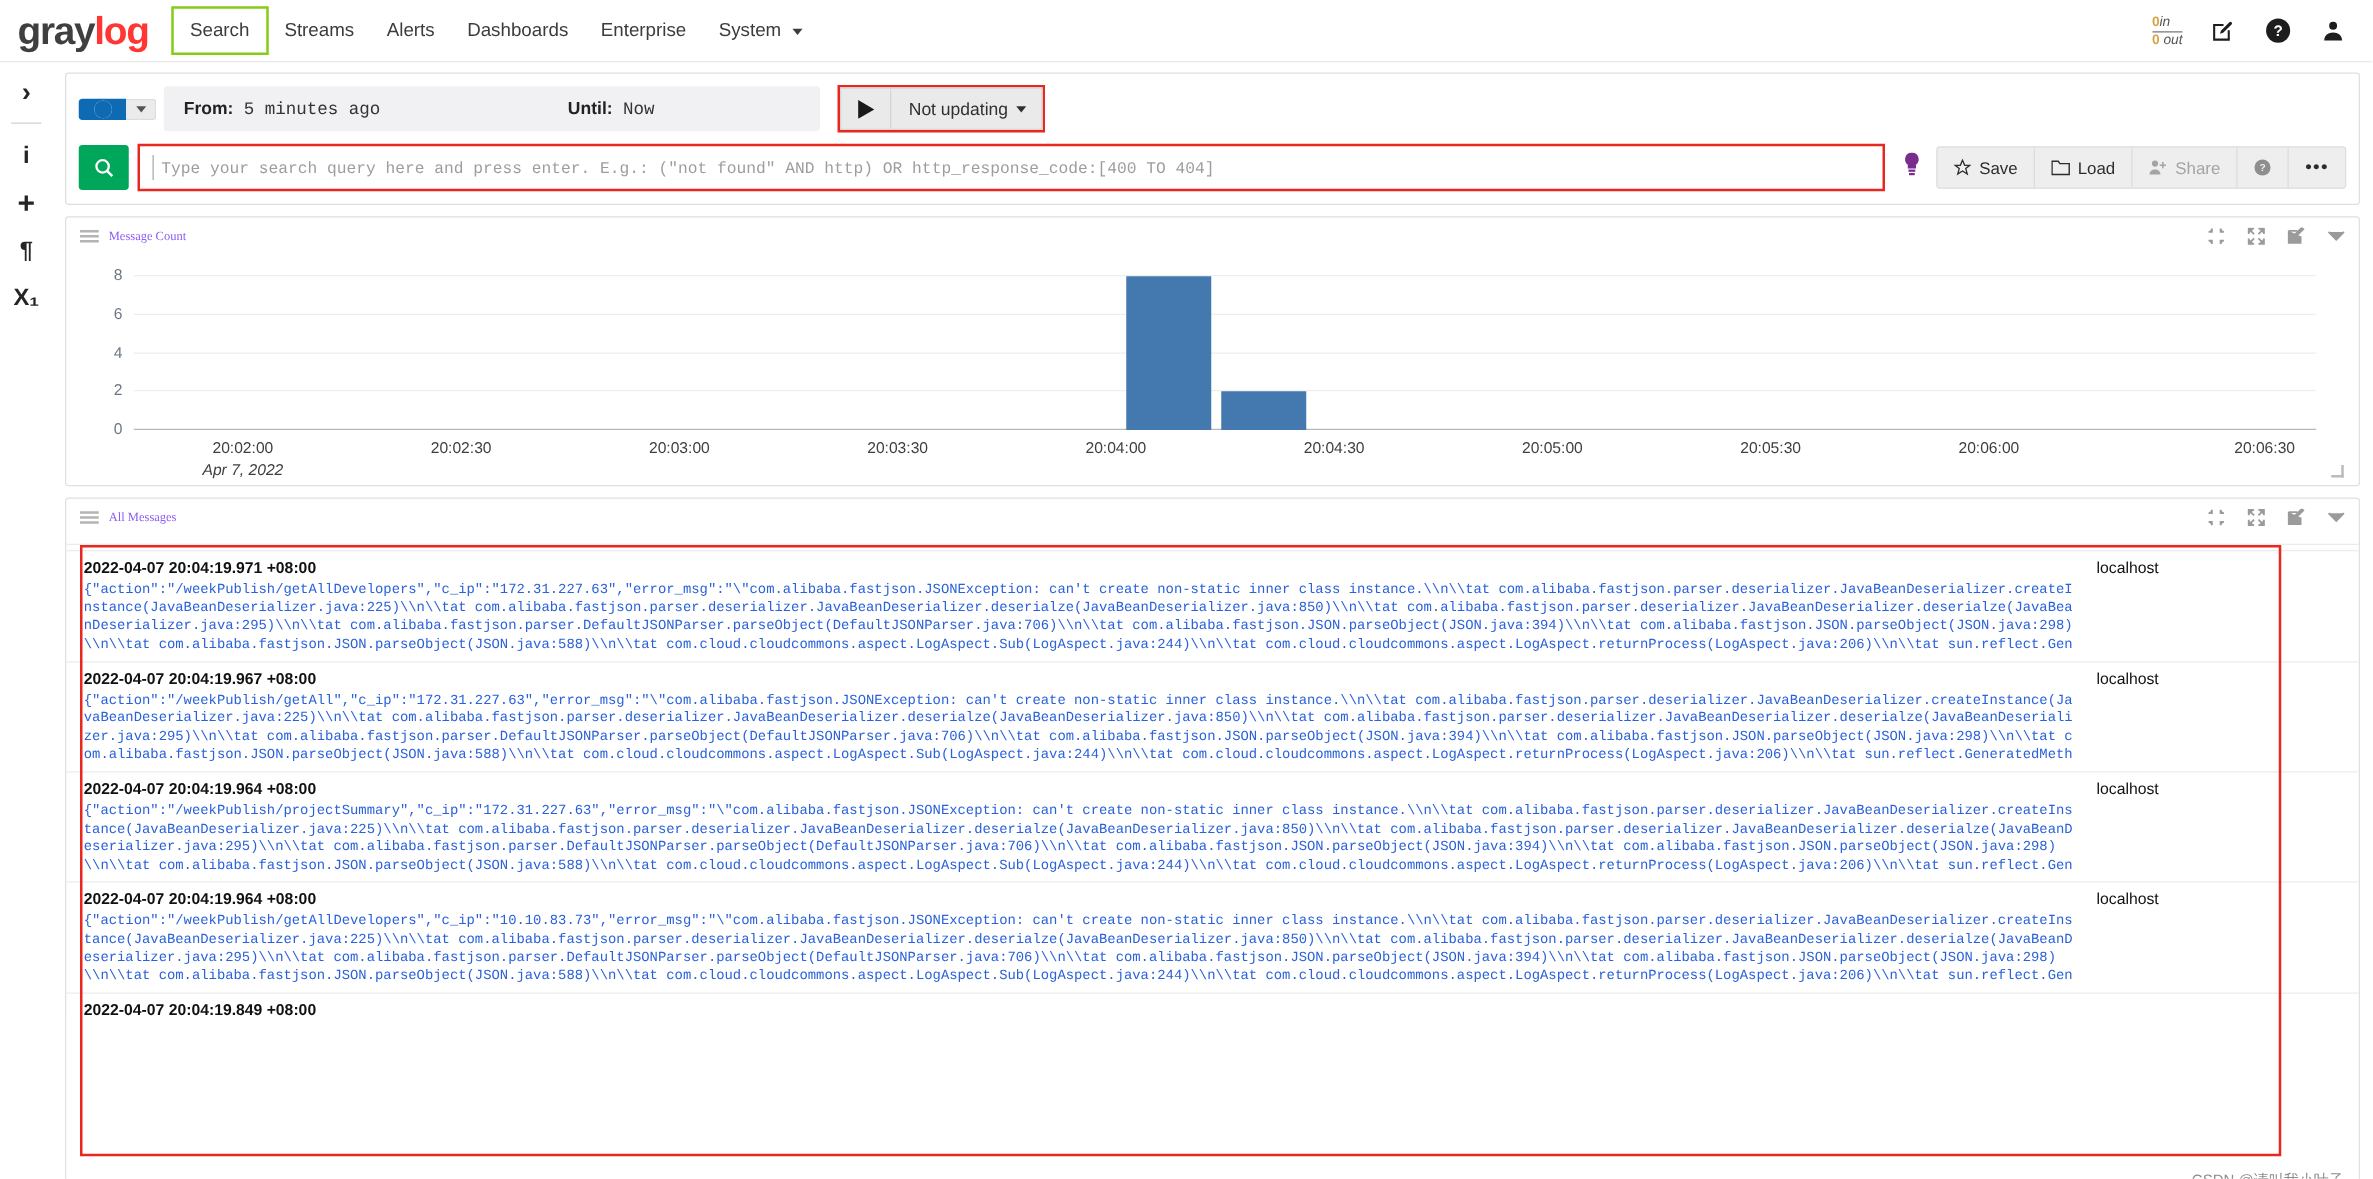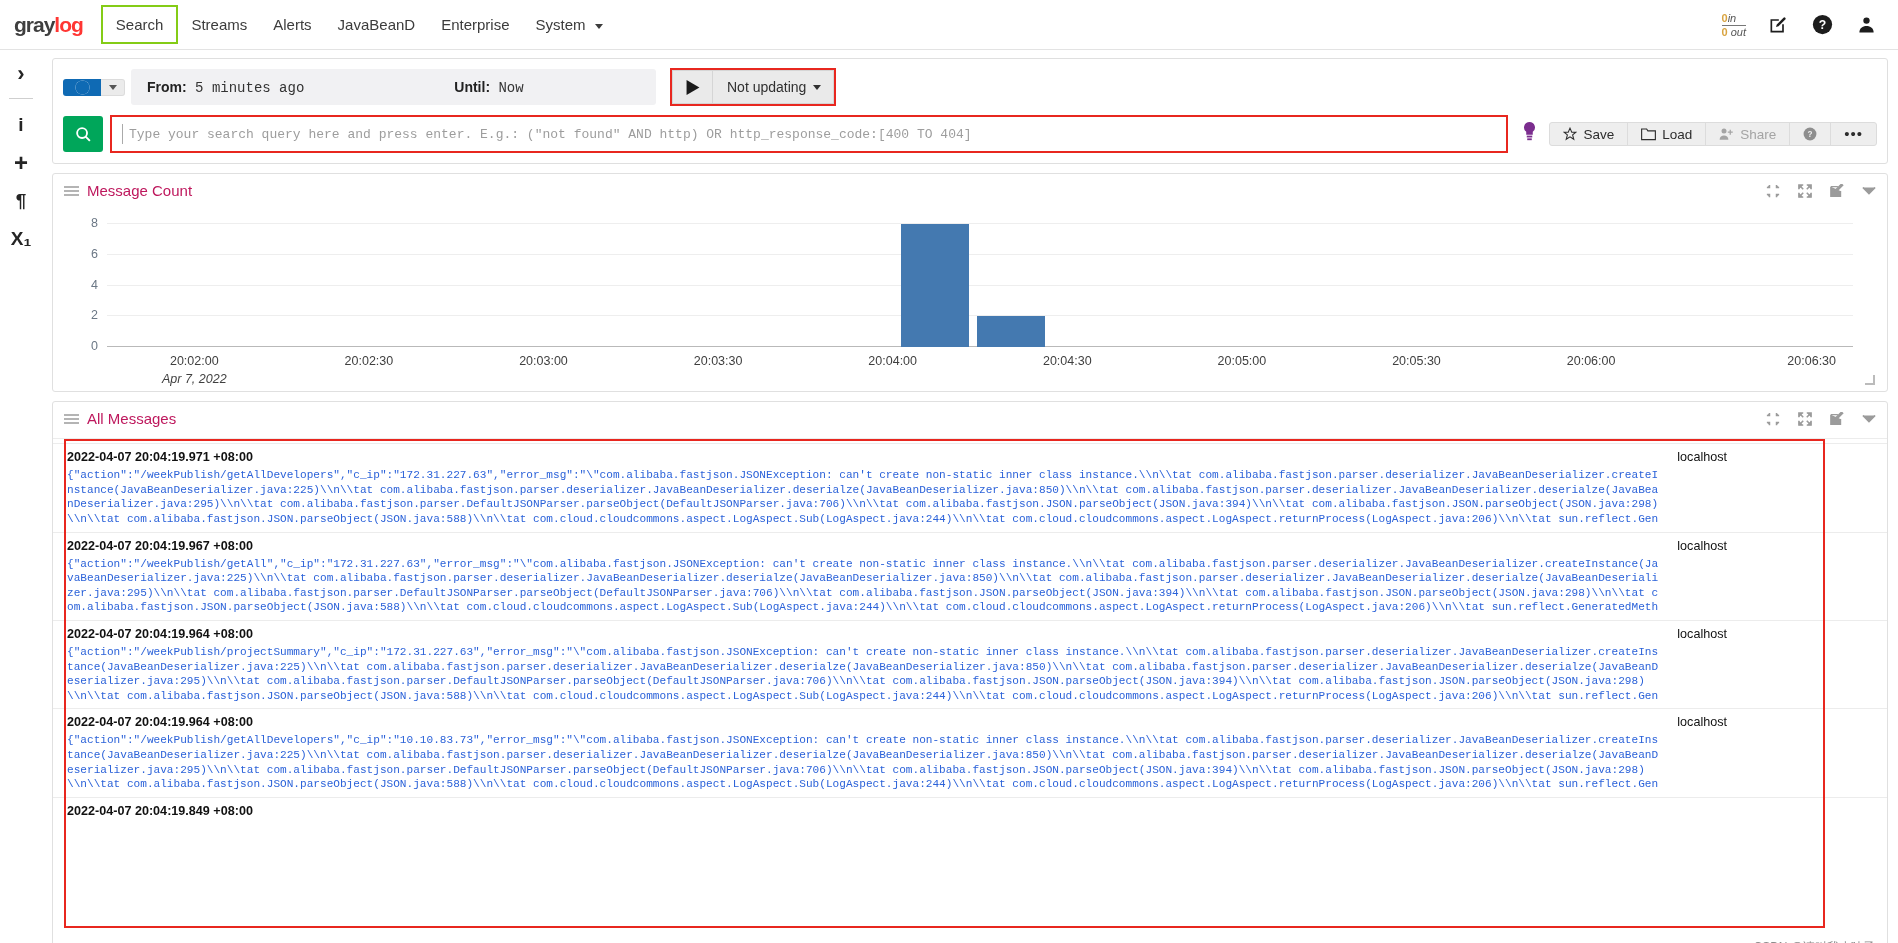--- a/index.html
+++ b/index.html
@@ -9,21 +9,21 @@
     background: #ffffff;
     overflow: hidden;
   }
   .app { position: relative; width: 1898px; height: 943px; }
 
   
   .navbar {
     height: 50px; background: #fff; border-bottom: 1px solid #e3e3e3;
     display: flex; align-items: center; padding: 0 14px;
   }
-  .brand { font-size: 21px; font-weight: bold; letter-spacing: -1px; margin-right: 18px;
+  .brand { font-size: 31px; font-weight: bold; letter-spacing: -1px; margin-right: 18px;
            display:flex; align-items:flex-end; }
   .brand .gray { color: #3f3f3f; }
   .brand .log { color: #ff3633; }
   .nav-items { display: flex; align-items: center; height: 100%; }
   .nav-item {
     font-size: 15px; color: #3c3c3c; padding: 7px 13px; cursor: pointer;
     white-space: nowrap;
   }
   .nav-item.boxed { border: 2px solid #84cc16; padding: 9px 13px; }
   .nav-right { margin-left: auto; display: flex; align-items: center; gap: 20px; padding-right: 6px;}
@@ -97,32 +97,32 @@
             display: flex; align-items: center; justify-content: center; cursor: pointer; }
   .go-btn svg { fill: #fff; }
   .querybox {
     flex: 1; margin-left: 7px; height: 38px; border: 2px solid #e8271f; display: flex;
     align-items: center; padding: 0 10px; position: relative; background:#fff;
   }
   .querybox .qcursor { width:1px; height:20px; background:#aaa; margin-right:6px; }
   .qplaceholder { color: #9d9d9d; font-size: 13px; font-family: "Liberation Mono", monospace; }
   .bulb { margin: 0 12px 0 14px; font-size: 17px; color: #7b2d8e; cursor:pointer; }
   .actbar { display: flex; align-items: center; background: #eeeeee; border: 1px solid #dcdcdc;
-            border-radius: 3px; height: 24px; }
+            border-radius: 3px; height: 34px; }
   .act { display: flex; align-items: center; gap: 6px; padding: 0 13px; font-size: 13.5px;
          color: #2d2d2d; cursor: pointer; height:100%; border-right:1px solid #dcdcdc;}
   .act:last-child { border-right: none; }
   .act.disabled { color: #a4a4a4; }
 
   
   .card { margin: 9px 10px 0 10px; border: 1px solid #e0e0e0; border-radius: 3px; background:#fff; }
   .card-head { display: flex; align-items: center; padding: 8px 11px 6px 11px; }
   .burger { display: inline-flex; flex-direction: column; gap: 2px; margin-right: 8px; cursor:grab; }
   .burger span { display:block; width: 15px; height: 2px; background: #b4b4b4; }
-  .card-title { font-size: 15px; color: #be185d; }
+  .card-title { font-size: 10px; color: #8b5cf6; font-family: Liberation Serif, serif; }
   .card-icons { margin-left: auto; display: flex; gap: 18px; align-items: center; }
   .ci { cursor: pointer; display:flex; align-items:center; }
   .ci svg { fill: #9b9b9b; stroke: #9b9b9b; }
 
   
   .chart-wrap { position: relative; height: 180px; margin: 2px 10px 4px 10px; }
   .plot { position: absolute; left: 44px; right: 24px; top: 8px; bottom: 40px; }
   .gridline { position: absolute; left: 0; right: 0; height: 1px; background: #eeeeee; }
   .gridline.axis { background: #b9b9b9; }
   .ytick { position: absolute; right: 100%; margin-right: 9px; transform: translateY(-50%);
@@ -161,21 +161,21 @@
 
   <div class="navbar">
     <div class="brand">
       <span class="gray">gray</span>
         <span class="log">log</span>
     </div>
     <div class="nav-items">
       <div class="nav-item boxed">Search</div>
       <div class="nav-item">Streams</div>
       <div class="nav-item">Alerts</div>
-      <div class="nav-item">JavaBeanD</div>
+      <div class="nav-item">Dashboards</div>
       <div class="nav-item">Enterprise</div>
       <div class="nav-item">
         <span>System</span>
         <span style="display:inline-block;margin-left:5px;vertical-align:middle;width:0;height:0;border-left:4px solid transparent;border-right:4px solid transparent;border-top:5px solid #3c3c3c;"></span>
       </div>
     </div>
     <div class="nav-right">
       <div class="throughput">
         <div class="row1">
             <b>0</b> 

